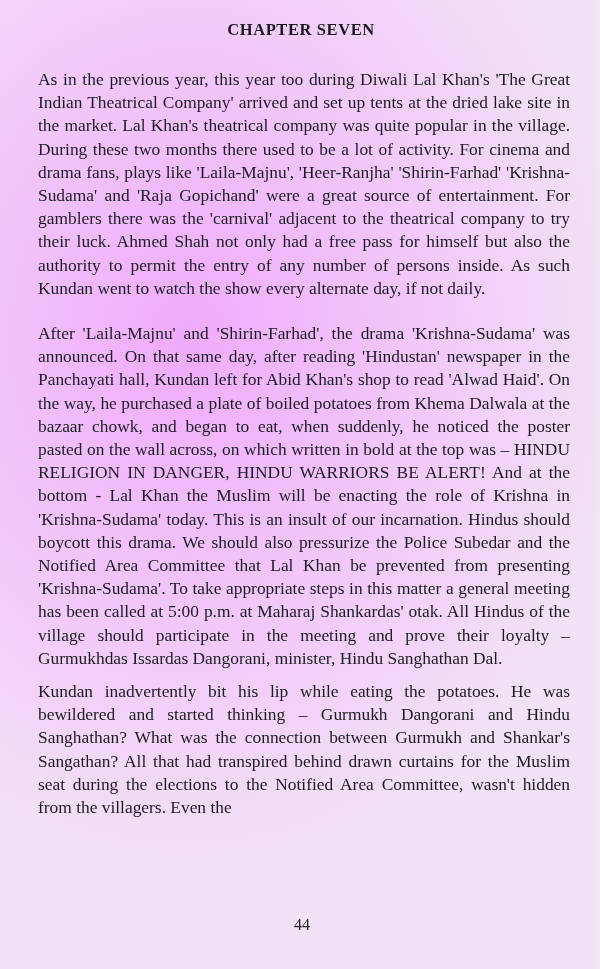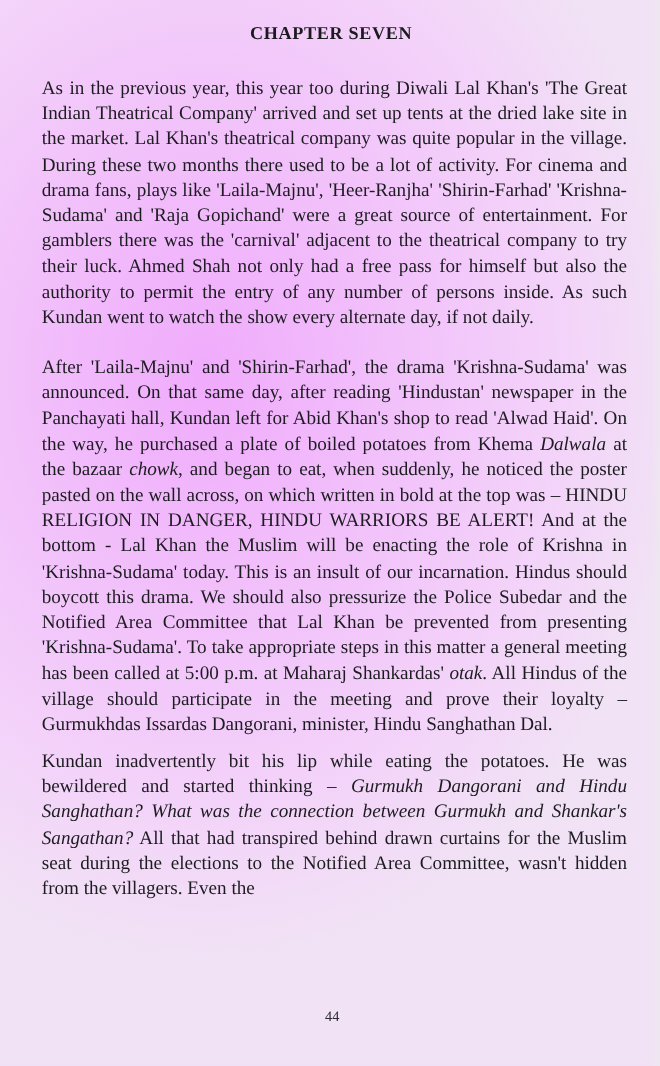--- a/index.html
+++ b/index.html
@@ -83,29 +83,29 @@
     font-size: 17.4px;
     line-height: 23.2px;
     color: #1c1c20;
     hyphens: none;
   }
 
   #para-1 { margin-top: 28px; }
   #para-2 { margin-top: 22px; }
   #para-3 { margin-top: 10px; }
 
-  .it { font-style: italic; }
+  .it { }
 
   #page-number {
     position: absolute;
     left: 0;
     top: 916px;
     width: 532px;
     text-align: center;
-    font-size: 13px;
+    font-size: 16px;
     color: #2a2a30;
     text-indent: -4px;
   }
 </style>
 </head>
 <body>
 
 <div id="page">
 
   <div id="paper-texture"></div>

